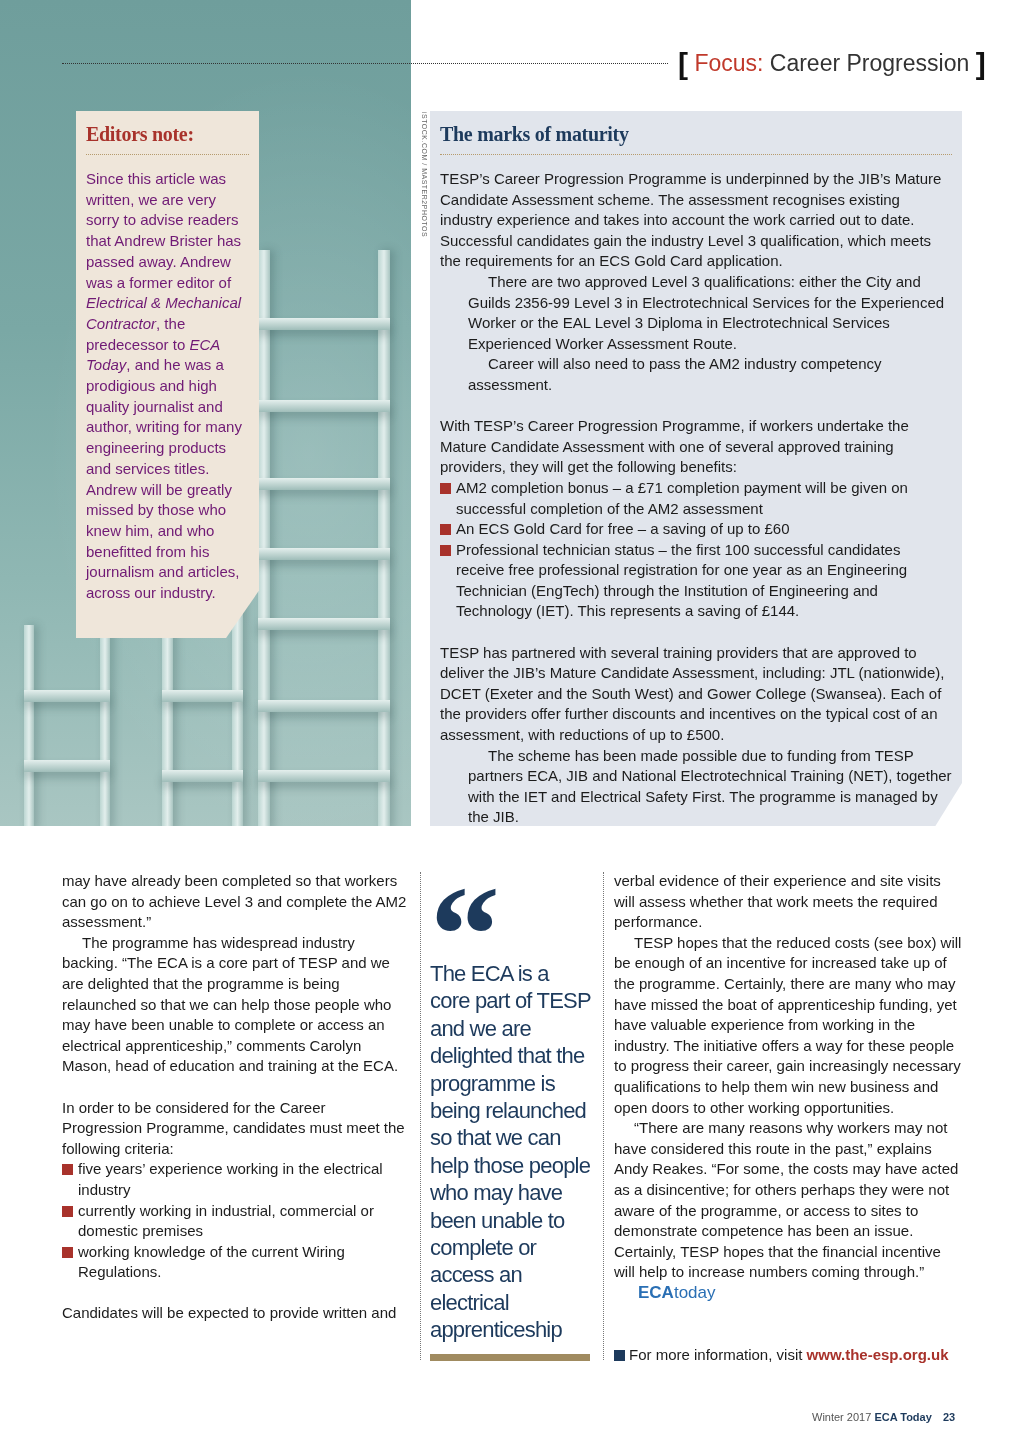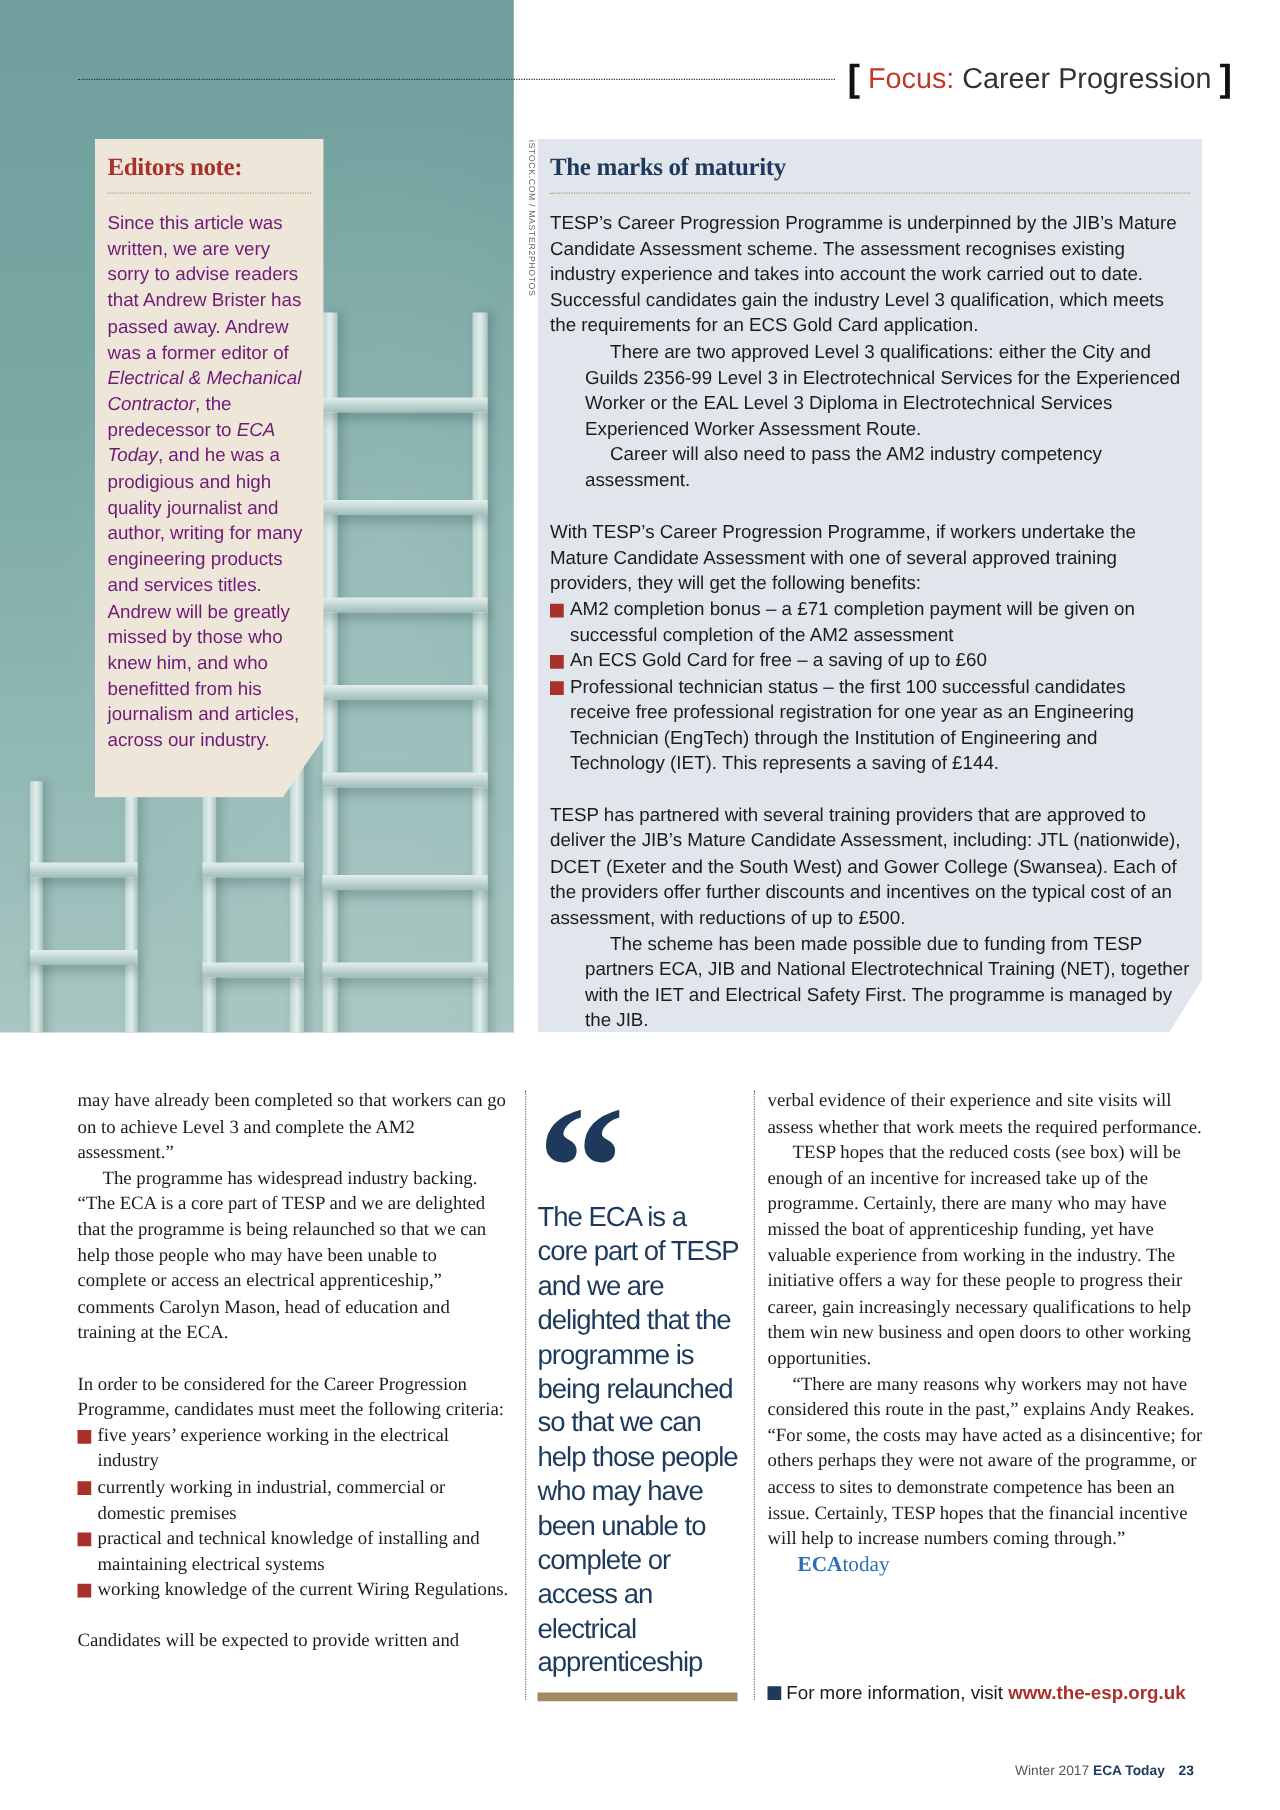--- a/index.html
+++ b/index.html
@@ -48,21 +48,21 @@
   .boxout h3 { font-family: Liberation Serif, serif; font-size: 20px; color: #1d3a5c; font-weight: bold; padding: 12px 10px 0 10px; letter-spacing: -0.3px; }
   .boxout .dots { margin: 8px 10px 0 10px; border-top: 1.5px dotted #b69b6d; }
   .boxout .body { padding: 14px 10px 0 10px; font-size: 15px; line-height: 20.6px; color: #1c1c1c; }
   .boxout p { margin: 0; }
   .boxout p.ind { text-indent: 20px; margin-left: 28px; }
   .boxout p.gap { margin-top: 20.6px; }
   .bullet { position: relative; padding-left: 16px; }
   .bullet .sq { position: absolute; left: 0; top: 5px; width: 11px; height: 11px; background: #a8322b; }
 
   
-  .col { position: absolute; font-size: 15px; line-height: 20.6px; color: #1c1c1c; font-family: Liberation Serif, serif; }
+  .col { position: absolute; font-size: 15px; line-height: 20.6px; color: #1c1c1c; }
   .col p { margin: 0; }
   .col p.ind { text-indent: 20px; }
   .col p.gap { margin-top: 20.6px; }
   .col1 { left: 62px; top: 871px; width: 346px; }
   .col3 { left: 614px; top: 871px; width: 350px; }
   .vrule { position: absolute; top: 872px; height: 488px; border-left: 1.5px dotted #777; }
 
   
   .pull { position: absolute; left: 430px; top: 880px; width: 162px; }
   .pull .qmark { font-family: "Liberation Serif", serif; font-size: 140px; line-height: 110px; height: 80px; color: #1d3a5c; font-weight: bold; letter-spacing: -14px; }
@@ -139,21 +139,20 @@
     <p class="ind">The scheme has been made possible due to funding from TESP partners ECA, JIB and National Electrotechnical Training (NET), together with the IET and Electrical Safety First. The programme is managed by the JIB.</p>
   </div>
 </div>
 
 <div class="col col1">
   <p>may have already been completed so that workers can go on to achieve Level 3 and complete the AM2 assessment.”</p>
   <p class="ind">The programme has widespread industry backing. “The ECA is a core part of TESP and we are delighted that the programme is being relaunched so that we can help those people who may have been unable to complete or access an electrical apprenticeship,” comments Carolyn Mason, head of education and training at the ECA.</p>
   <p class="gap">In order to be considered for the Career Progression Programme, candidates must meet the following criteria:</p>
   <div class="bullet"><span class="sq"></span><span>five years’ experience working in the electrical industry</span></div>
   <div class="bullet"><span class="sq"></span><span>currently working in industrial, commercial or domestic premises</span></div>
-  <div class="bullet"><span class="sq"></span><span>practical and technical knowledge of installing and maintaining electrical systems</span></div>
   <div class="bullet"><span class="sq"></span><span>working knowledge of the current Wiring Regulations.</span></div>
   <p class="gap">Candidates will be expected to provide written and</p>
 </div>
 
 <div class="vrule" style="left:420px;"></div>
 <div class="vrule" style="left:603px;"></div>
 
 <div class="pull">
   <div class="qmark">“</div>
   <div class="qtext">The ECA is a core part of TESP and we are delighted that the programme is being relaunched so that we can help those people who may have been unable to complete or access an electrical apprenticeship</div>

